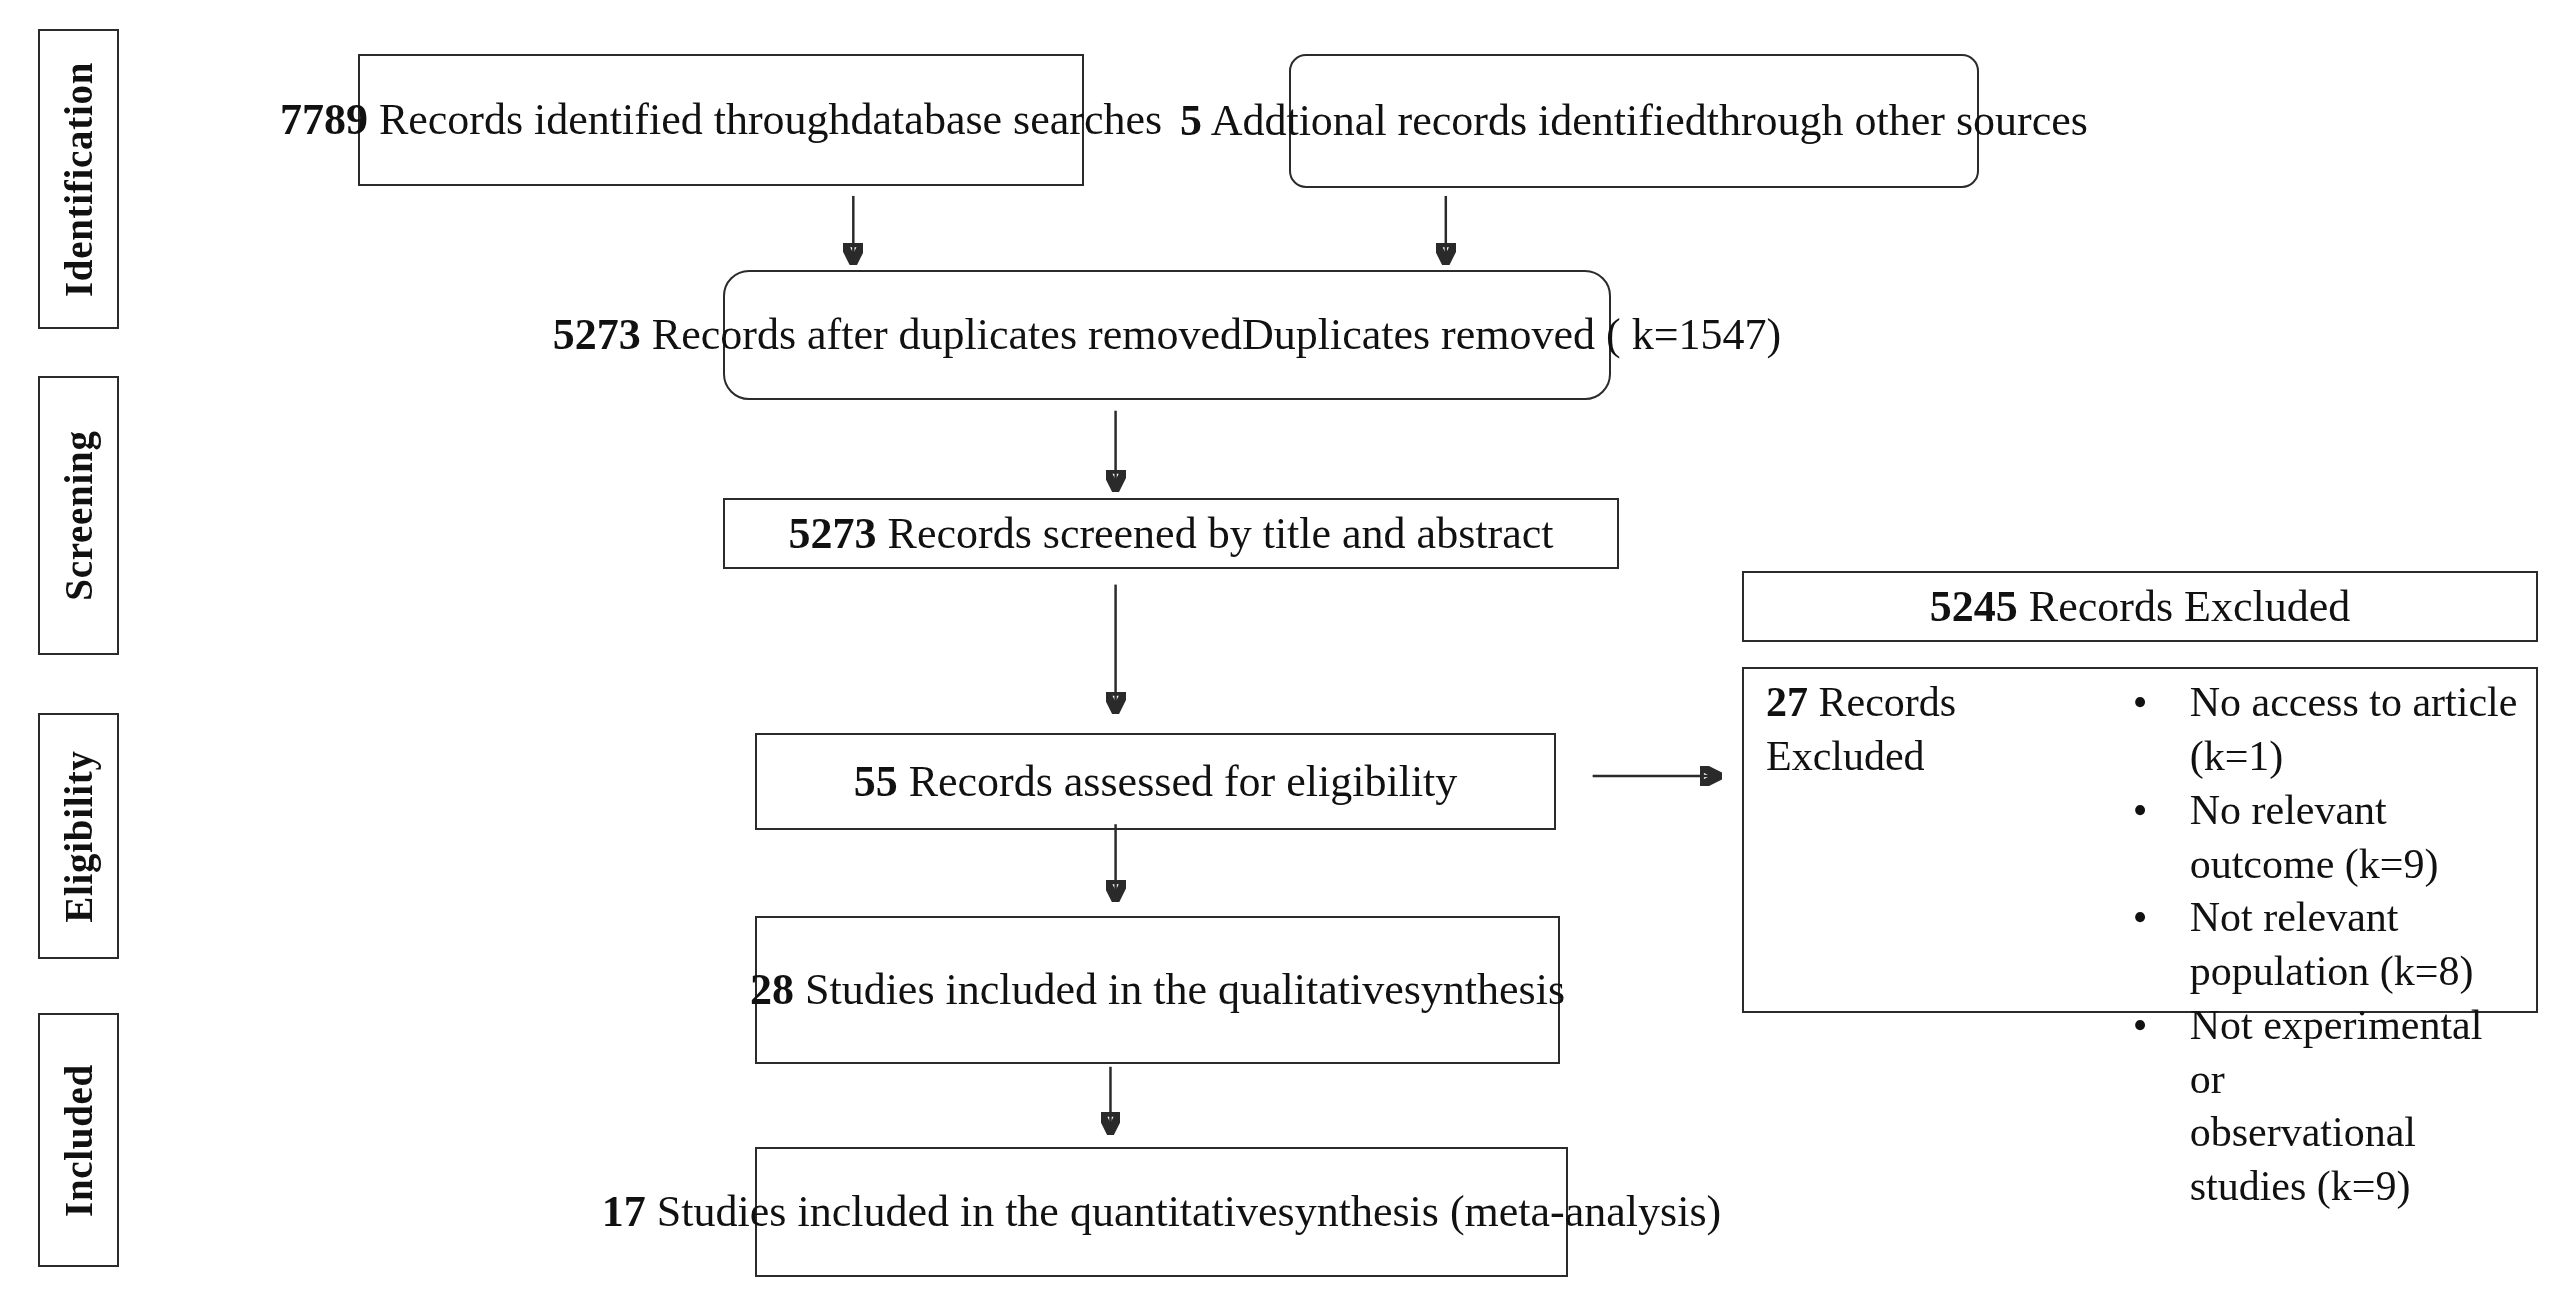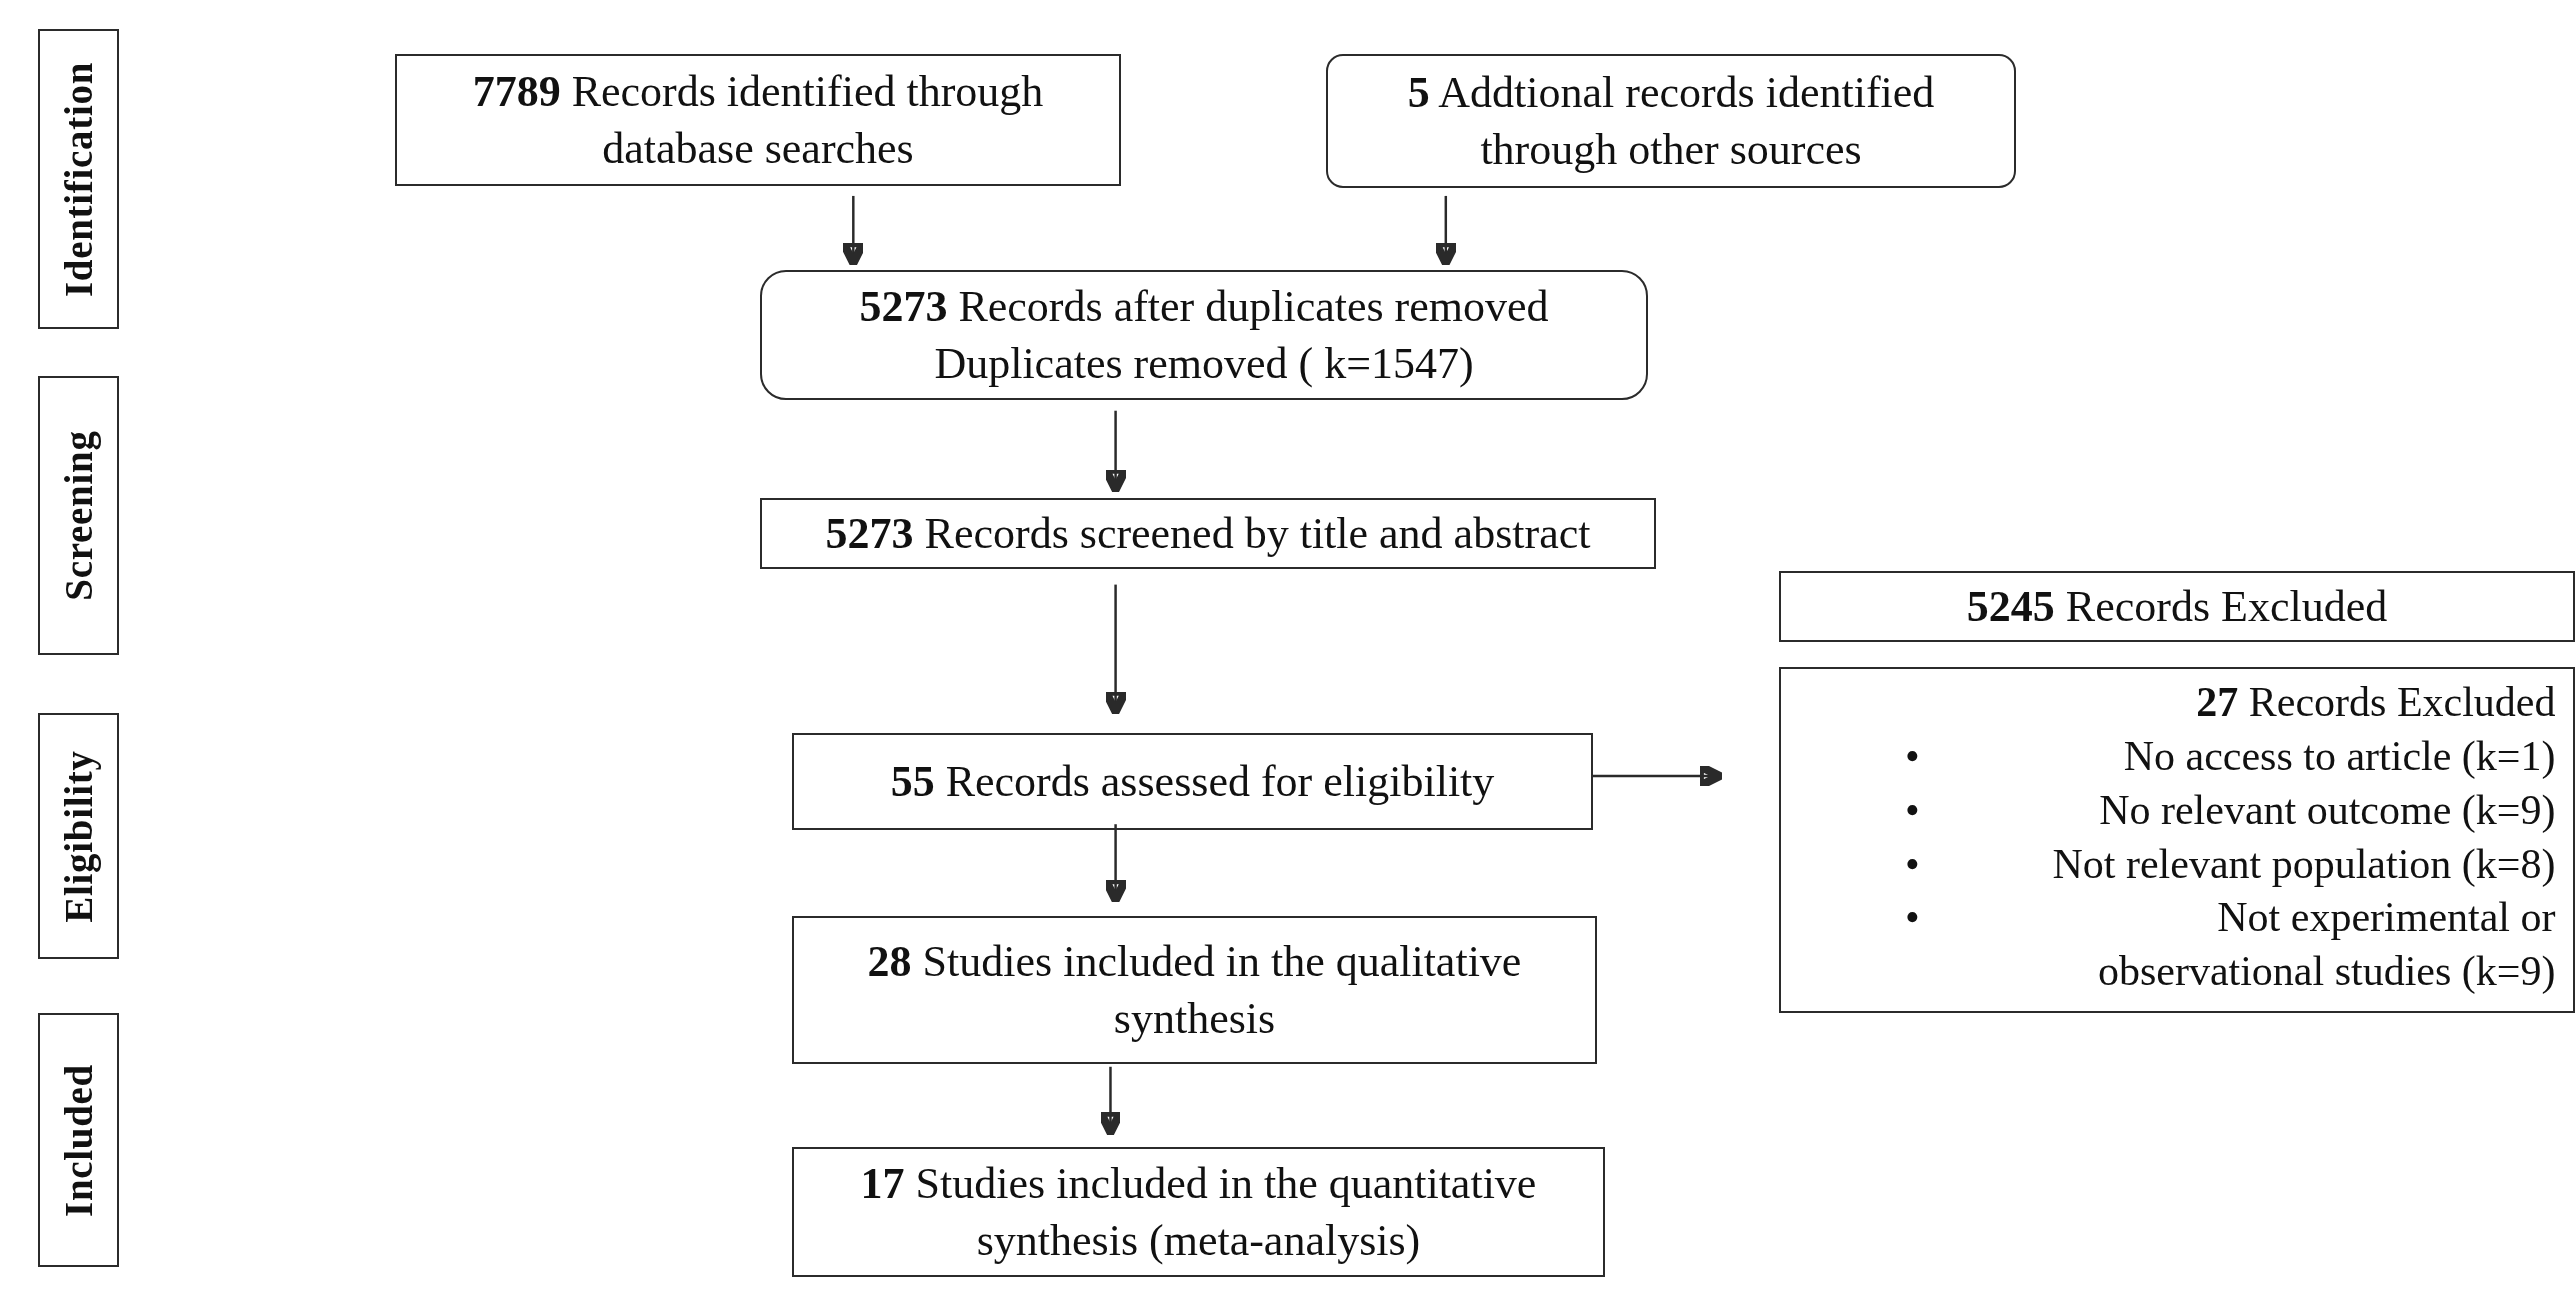--- a/index.html
+++ b/index.html
@@ -10,37 +10,36 @@
   }
   #canvas { position: relative; width: 2576px; height: 1308px; background: #ffffff; overflow: hidden; }
 
   
   .fbox {
     position: absolute;
     box-sizing: border-box;
     border: 2.2px solid #2b2b2b;
     background: #ffffff;
     display: flex;
-    flex-direction: column;
+    flex-direction: row;
     justify-content: center;
     align-items: center;
     text-align: center;
     font-size: 44px;
     line-height: 1.30;
     padding: 2.9px 5.8px;
-    margin-left: 37px;
   }
   .fbox .bline { white-space: nowrap; }
   .num { font-weight: bold; }
 
   
   .fbox.leftalign {
     justify-content: flex-start;
     align-items: stretch;
-    text-align: right;
+    text-align: left;
     font-size: 42px;
     line-height: 1.28;
     padding: 7.3px 17.5px 7.3px 22px;
   }
   .reasons { margin: 0; padding: 0; list-style: none; }
   .reasons li {
     position: relative;
     padding-left: 159px;
     white-space: pre-line;
   }

